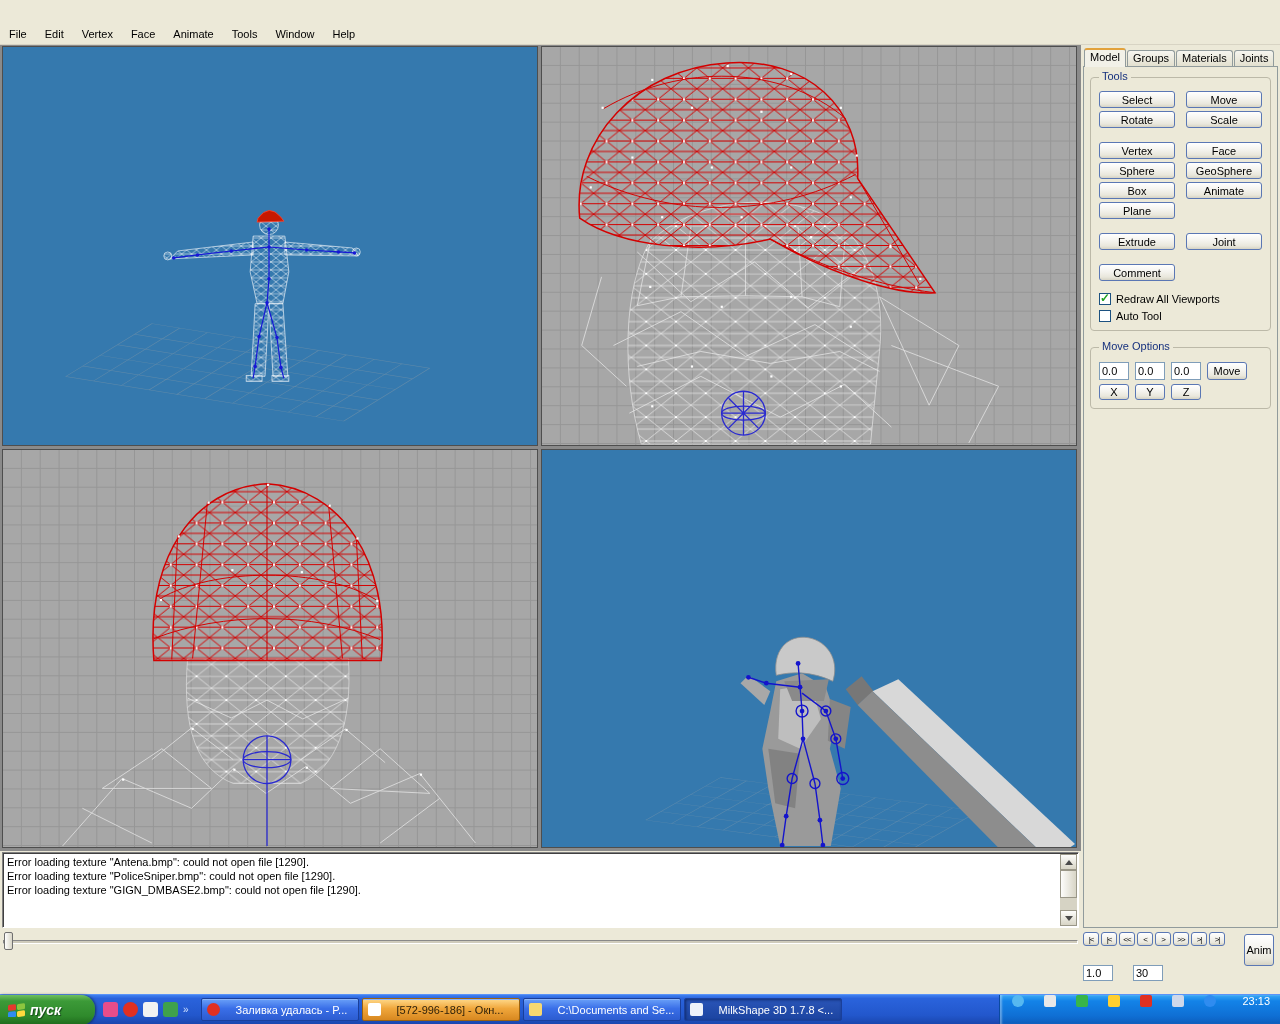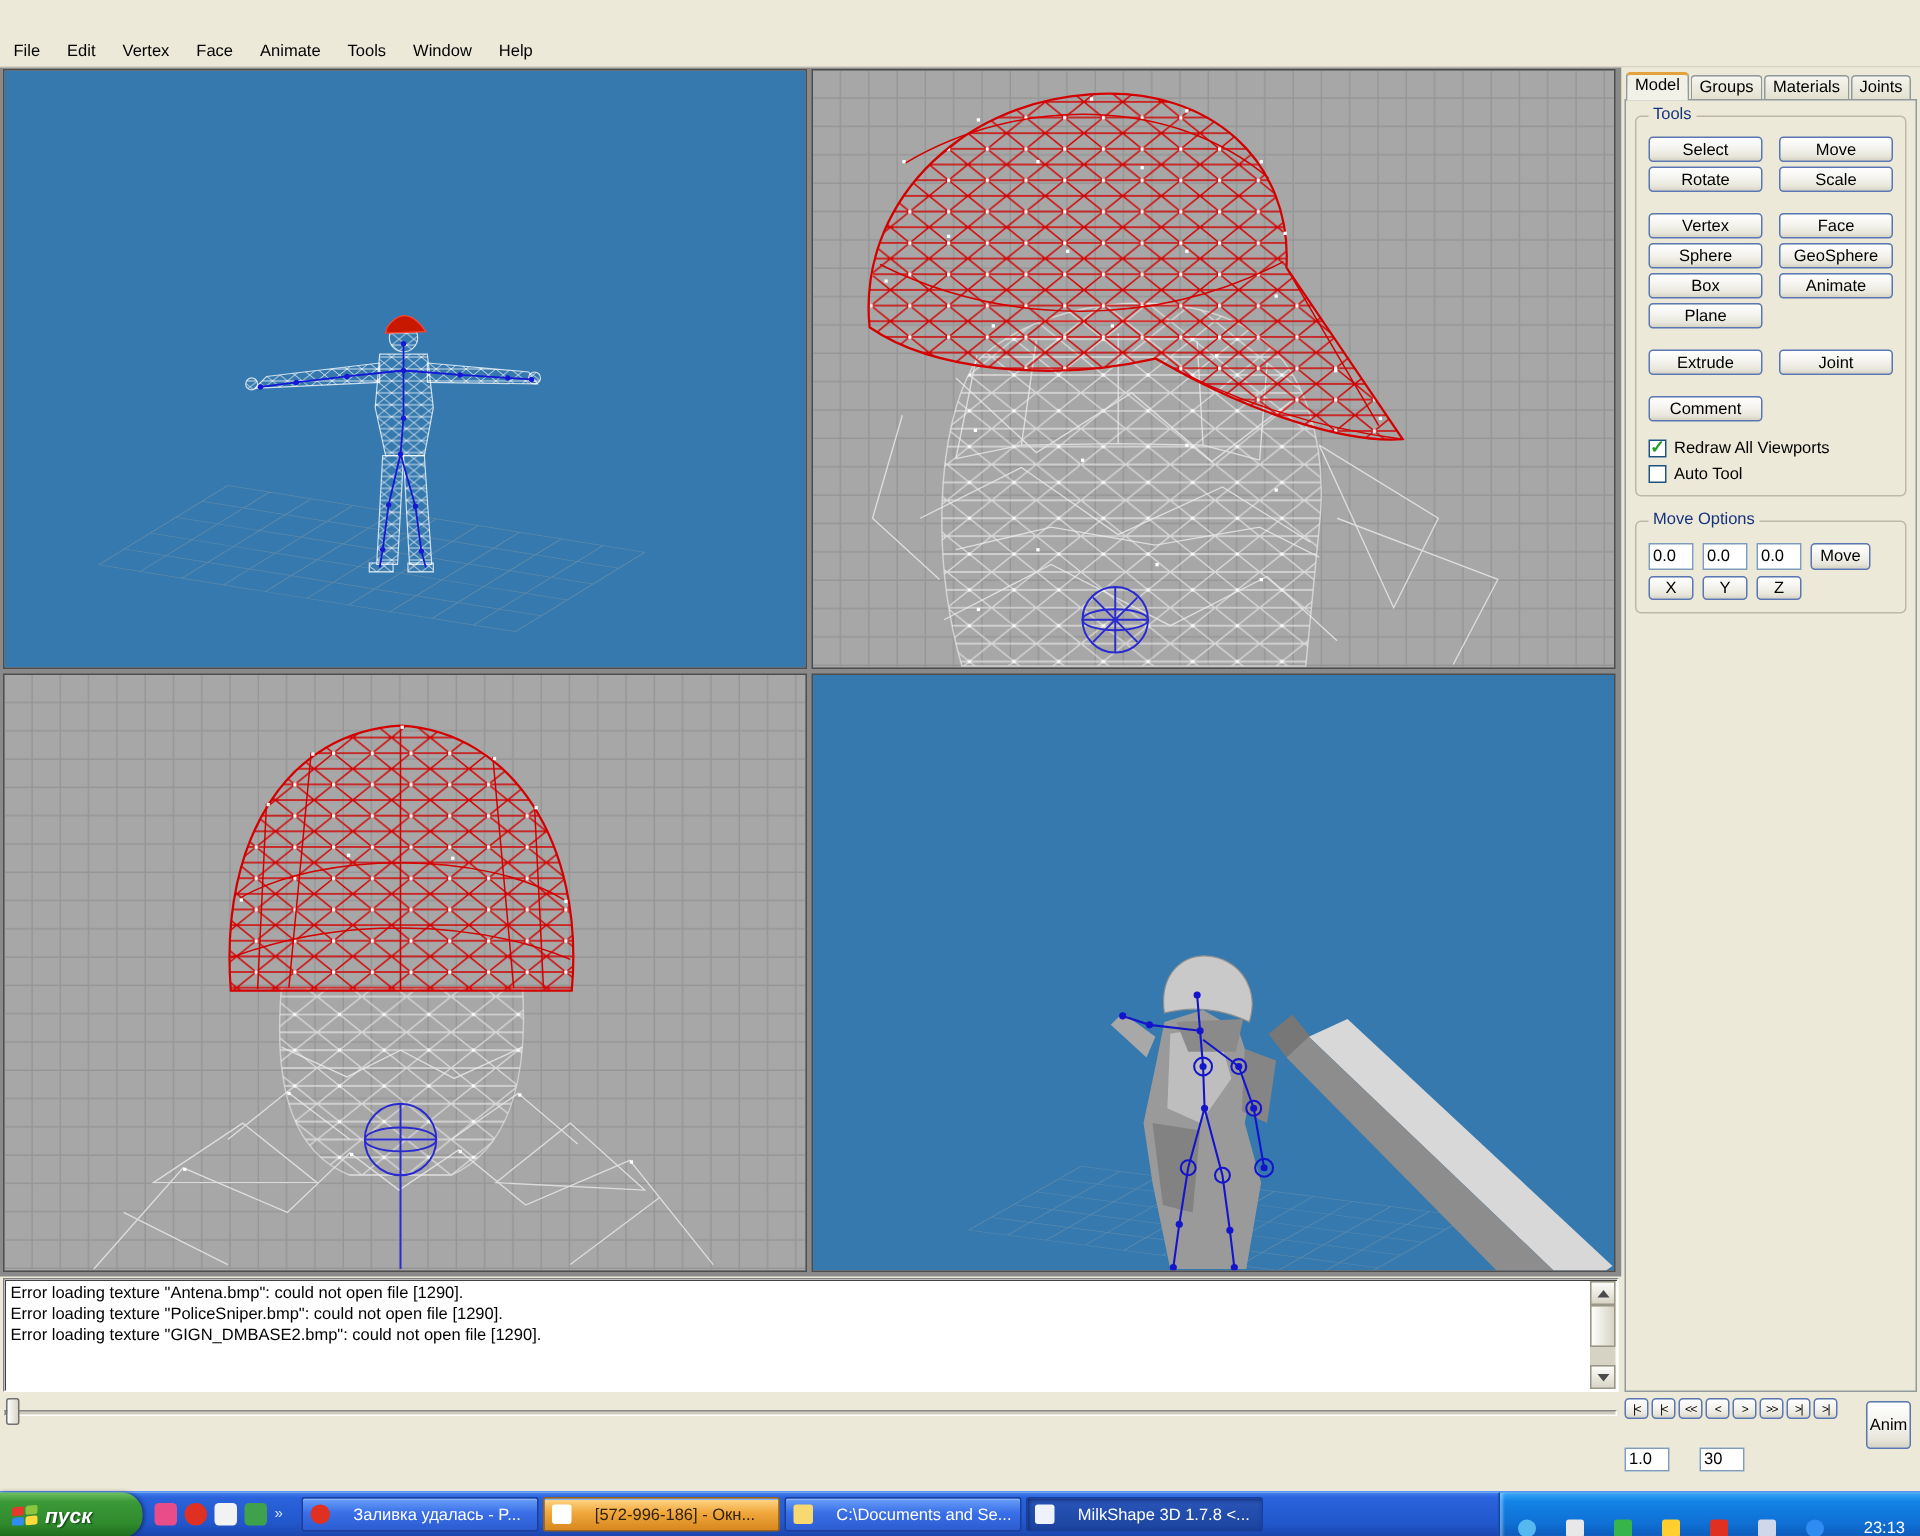--- a/index.html
+++ b/index.html
@@ -101,21 +101,21 @@
 .quicklaunch{display:flex;align-items:center;gap:5px;padding:0 8px;flex:none}
 .qlicon{width:15px;height:15px;border-radius:3px;display:inline-block}
 .chev{color:#cfe0ff;font-size:10px}
 .tasks{display:flex;align-items:center;gap:3px;padding-left:4px;flex:1;min-width:0}
 .taskbtn{width:158px;height:23px;border-radius:2px;border:1px solid #1a3f9a;display:flex;align-items:center;gap:16px;padding:0 5px;color:#fff;overflow:hidden;white-space:nowrap;
   background:linear-gradient(180deg,#6aa0f8,#3a6fe8 45%,#2c5cd0);box-shadow:inset 0 1px 0 #8ab4fa}
 .taskbtn.attention{background:linear-gradient(180deg,#ffd98a,#f0a73c 45%,#d88820);border-color:#9a6210;color:#30220a}
 .taskbtn.active{background:linear-gradient(180deg,#2a55b8,#1c44a0);box-shadow:inset 1px 1px 3px #102c70}
 .ticon{width:13px;height:13px;border-radius:2px;flex:none}
 .tlabel{overflow:hidden;text-overflow:ellipsis;font-size:11px}
-.tray{flex:none;height:30px;display:flex;align-items:flex-end;gap:20px;padding:0 10px 0 12px;
+.tray{flex:none;height:30px;display:flex;align-items:flex-start;gap:20px;padding:0 10px 0 12px;
   background:linear-gradient(180deg,#37a7f5 0%,#1383e8 20%,#0f6fd4 70%,#0c5ab8 100%);
   border-left:1px solid #0a4aa0;box-shadow:inset 2px 0 2px rgba(255,255,255,.35)}
 .trayicon{width:12px;height:12px;border-radius:2px;display:inline-block}
 .clock{color:#fff;margin-left:6px;font-size:11px}
 </style>
 </head>
 <body>
 
 <svg width="0" height="0" style="position:absolute" aria-hidden="true">
 <defs>

